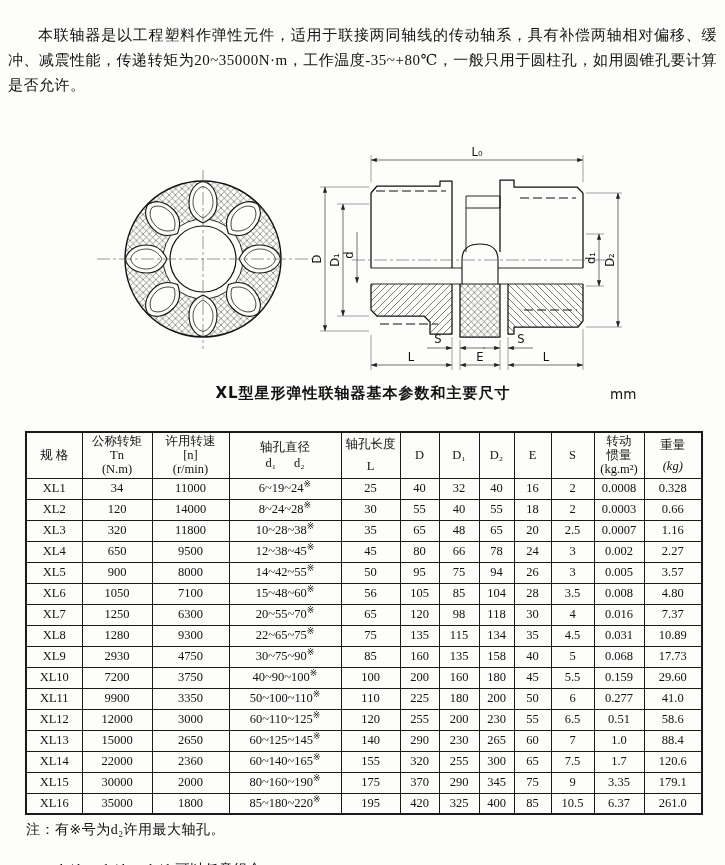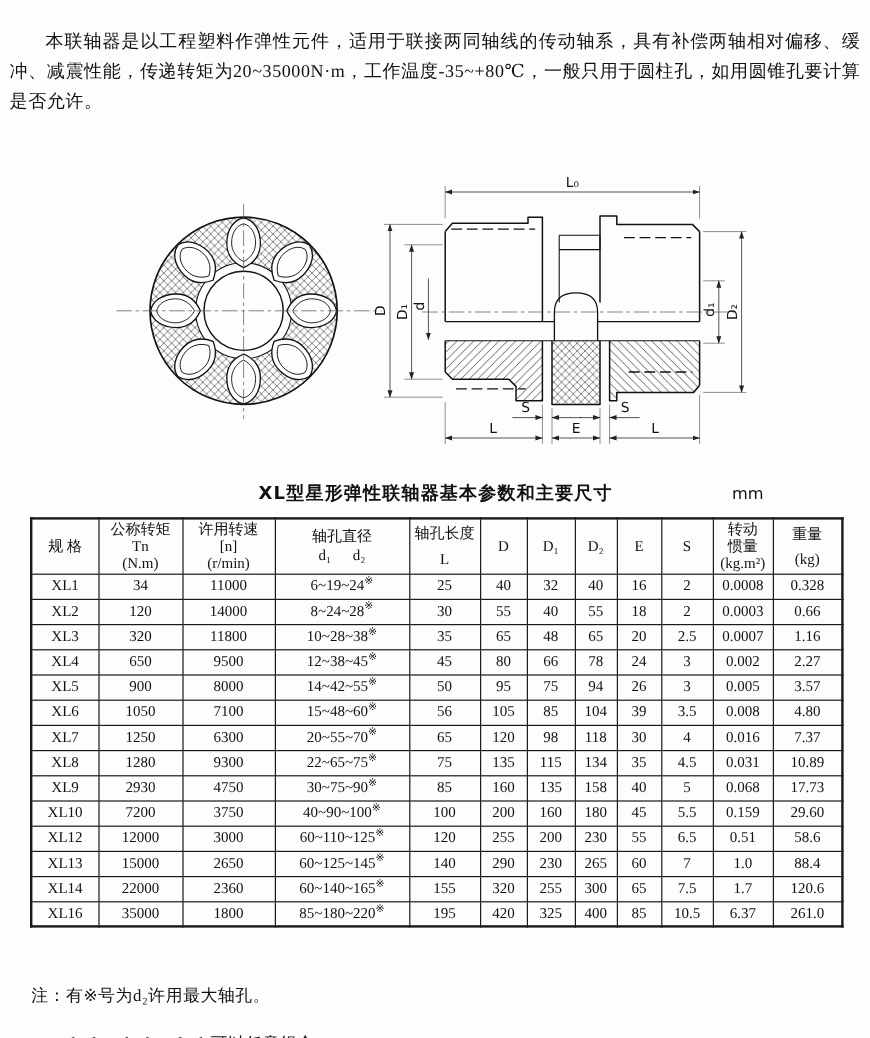--- a/index.html
+++ b/index.html
@@ -7,21 +7,21 @@
     width:725px;height:865px;position:relative;overflow:hidden;
     background:#fdfdfc;color:#111;
     font-family:"Liberation Serif","DejaVu Serif","DejaVu Sans",serif;
   }
   .intro{
     position:absolute;top:8px;left:8px;width:709px;
     font-size:15px;line-height:25px;letter-spacing:0.5px;
     text-indent:2em;text-align:justify;
   }
   .figure-wrap{position:absolute;top:140px;left:0;width:658px;height:268px;}
-  .table-title-row{position:absolute;top:402px;left:25px;width:676px;height:22px;}
+  .table-title-row{position:absolute;top:384px;left:25px;width:676px;height:22px;}
   .table-title{
     width:100%;text-align:center;font-size:15px;font-weight:bold;
     font-family:"DejaVu Sans","Liberation Sans",sans-serif;letter-spacing:1px;
   }
   .unit{
     position:absolute;top:2px;left:585px;font-size:13.5px;
     font-family:"DejaVu Sans","Liberation Sans",sans-serif;
   }
   table.params{
     position:absolute;top:431px;left:25px;width:676px;
@@ -31,21 +31,21 @@
   table.params th,table.params td{
     border:1px solid #1a1a1a;padding:0;vertical-align:middle;
     font-weight:normal;overflow:hidden;white-space:nowrap;
   }
   table.params{border:2px solid #1a1a1a;}
   table.params thead tr{height:46px;}
   table.params tbody tr{height:21px;margin-top:24px;}
   table.params th div{line-height:14px;}
   .d12 span{display:inline-block;margin:2px 9px 0 9px;}
   .gap{margin-top:8px;}
-  .gap2{margin-top:7px;}
+  .gap2{margin-top:7px;font-style:italic;}
   sup.mk{font-size:9px;vertical-align:super;line-height:0;}
   .notes{position:absolute;left:26px;font-size:14px;letter-spacing:0.5px;}
   .note1{top:821px;}
   .note2{top:845px;left:56px;margin-top:16px;}
   
   .ol{fill:none;stroke:#111;stroke-width:1.25;stroke-linejoin:round;}
   .thin{fill:none;stroke:#111;stroke-width:0.9;}
   .hid{fill:none;stroke:#111;stroke-width:1.05;stroke-dasharray:9 4;}
   .cl{stroke:#555;stroke-width:0.6;stroke-dasharray:13 3 3 3;}
   .dim{stroke:#333;stroke-width:0.7;fill:none;}
@@ -321,21 +321,21 @@
       </tr>
       <tr>
         <td>XL6</td>
         <td>1050</td>
         <td>7100</td>
         <td><span>15~48~60</span><sup class="mk">※</sup></td>
         <td>56</td>
         <td>105</td>
         <td>85</td>
         <td>104</td>
-        <td>39</td>
+        <td>28</td>
         <td>3.5</td>
         <td>0.008</td>
         <td>4.80</td>
       </tr>
       <tr>
         <td>XL7</td>
         <td>1250</td>
         <td>6300</td>
         <td><span>20~55~70</span><sup class="mk">※</sup></td>
         <td>65</td>
@@ -383,20 +383,34 @@
         <td>100</td>
         <td>200</td>
         <td>160</td>
         <td>180</td>
         <td>45</td>
         <td>5.5</td>
         <td>0.159</td>
         <td>29.60</td>
       </tr>
       <tr>
+        <td>XL11</td>
+        <td>9900</td>
+        <td>3350</td>
+        <td><span>50~100~110</span><sup class="mk">※</sup></td>
+        <td>110</td>
+        <td>225</td>
+        <td>180</td>
+        <td>200</td>
+        <td>50</td>
+        <td>6</td>
+        <td>0.277</td>
+        <td>41.0</td>
+      </tr>
+      <tr>
         <td>XL12</td>
         <td>12000</td>
         <td>3000</td>
         <td><span>60~110~125</span><sup class="mk">※</sup></td>
         <td>120</td>
         <td>255</td>
         <td>200</td>
         <td>230</td>
         <td>55</td>
         <td>6.5</td>
@@ -425,20 +439,34 @@
         <td>155</td>
         <td>320</td>
         <td>255</td>
         <td>300</td>
         <td>65</td>
         <td>7.5</td>
         <td>1.7</td>
         <td>120.6</td>
       </tr>
       <tr>
+        <td>XL15</td>
+        <td>30000</td>
+        <td>2000</td>
+        <td><span>80~160~190</span><sup class="mk">※</sup></td>
+        <td>175</td>
+        <td>370</td>
+        <td>290</td>
+        <td>345</td>
+        <td>75</td>
+        <td>9</td>
+        <td>3.35</td>
+        <td>179.1</td>
+      </tr>
+      <tr>
         <td>XL16</td>
         <td>35000</td>
         <td>1800</td>
         <td><span>85~180~220</span><sup class="mk">※</sup></td>
         <td>195</td>
         <td>420</td>
         <td>325</td>
         <td>400</td>
         <td>85</td>
         <td>10.5</td>

